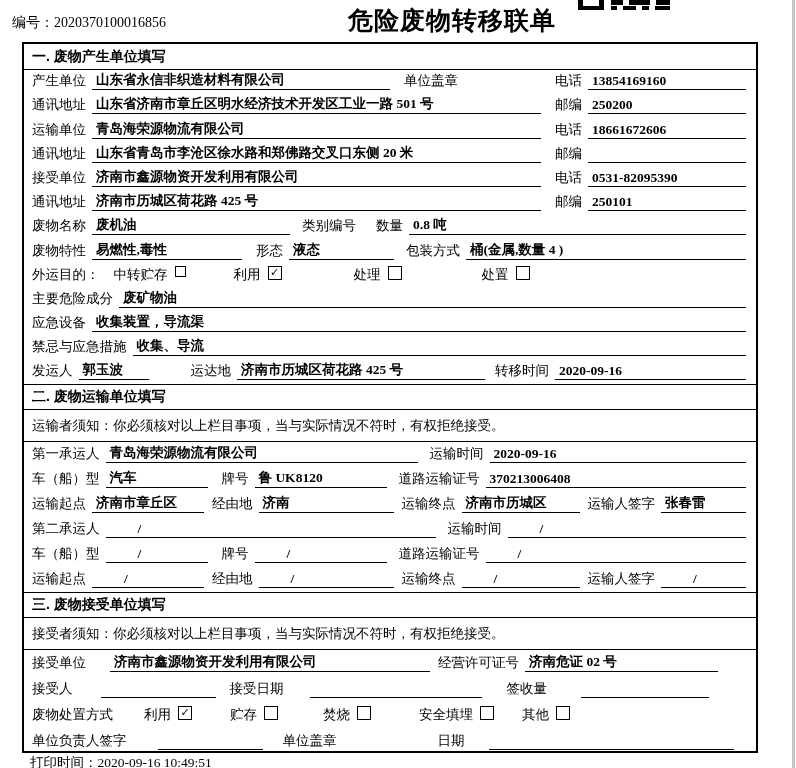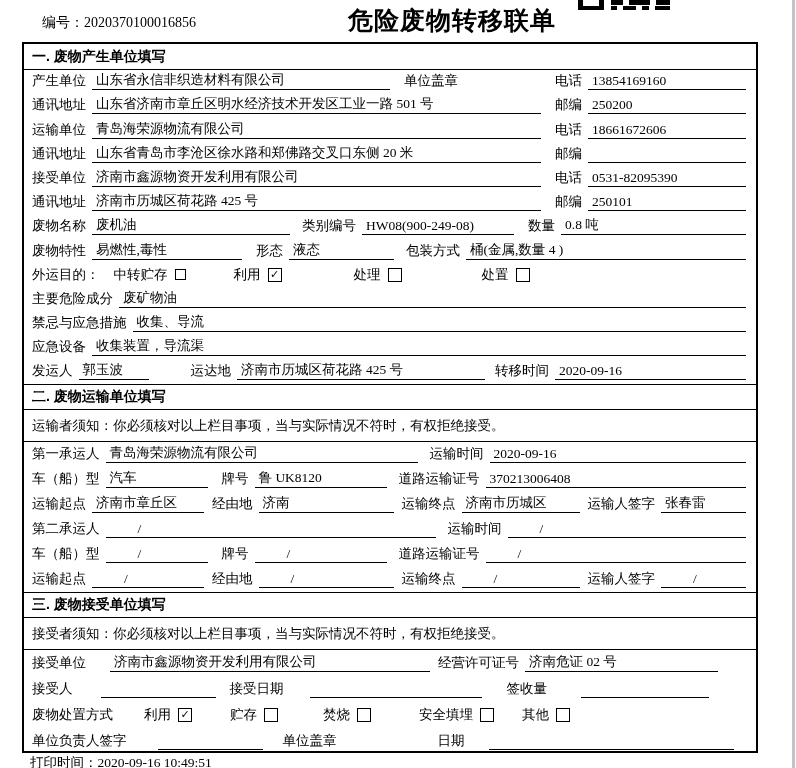--- a/index.html
+++ b/index.html
@@ -4,21 +4,21 @@
 <style>
   html,body{margin:0;padding:0;}
   body{
     width:796px;height:768px;position:relative;overflow:hidden;
     background:#ffffff;color:#000;
     font-family:"Liberation Serif","DejaVu Serif",serif;
     font-size:13.5px;
   }
   .page-edge{position:absolute;right:1px;top:0;width:3px;height:768px;background:#c4c4c4;}
   
-  .serial{position:absolute;left:42px;top:14px;font-size:14px;white-space:nowrap;}
+  .serial{position:absolute;left:12px;top:14px;font-size:14px;white-space:nowrap;}
   .doc-title{
     position:absolute;left:322px;top:4px;width:260px;text-align:center;
     font-family:"Liberation Sans","DejaVu Sans",sans-serif;
     font-weight:bold;font-size:25px;letter-spacing:1px;white-space:nowrap;
   }
   .qr{position:absolute;left:578px;top:0;width:92px;height:10px;}
   .qr div{position:absolute;background:#000;}
   
   .form{
     position:absolute;left:22px;top:42px;width:736px;height:711px;
@@ -42,25 +42,25 @@
     display:flex;align-items:flex-end;
     padding:0 10px 4px 8px;box-sizing:border-box;
     white-space:nowrap;
   }
   .s1row{height:24.2px;flex:0 0 24.2px;}
   .s2row{height:25px;flex:0 0 25px;}
   .s3row{height:26px;flex:0 0 26px;}
   .lbl{margin-right:6px;}
   .u{
     display:inline-block;border-bottom:1px solid #000;
-    padding:0 4px;min-height:15px;box-sizing:border-box;
+    padding:0 4px;min-height:15px;box-sizing:border-box;font-weight:bold;
   }
   .fill{flex:1;}
   .ind{padding-left:32px;}
-  .opt{display:inline-flex;align-items:center;}
+  .opt{display:inline-flex;align-items:flex-start;}
   .box{
     display:inline-block;width:12px;height:12px;border:1px solid #000;
     margin-left:7px;font-size:11px;line-height:12px;text-align:center;
     font-family:"DejaVu Sans",sans-serif;box-sizing:content-box;
   }
   .box.sm{width:9px;height:9px;line-height:9px;font-size:8px;margin-bottom:1px;}
   
   .print-line{position:absolute;left:30px;top:754px;font-size:13.5px;white-space:nowrap;}
 </style>
 </head>
@@ -129,21 +129,20 @@
     <span class="lbl">通讯地址</span>
     <span class="u fill">济南市历城区荷花路 425 号</span>
     <span class="lbl" style="margin-left:14px">邮编</span>
     <span class="u" style="width:158px">250101</span>
   </div>
 
   <div class="row s1row">
     <span class="lbl">废物名称</span>
     <span class="u" style="width:198px">废机油</span>
     <span class="lbl" style="margin-left:12px">类别编号</span>
-    <span class="u" style="width:152px">HW08(900-249-08)</span>
     <span class="lbl" style="margin-left:14px">数量</span>
     <span class="u fill">0.8 吨</span>
   </div>
 
   <div class="row s1row">
     <span class="lbl">废物特性</span>
     <span class="u" style="width:150px">易燃性,毒性</span>
     <span class="lbl" style="margin-left:14px">形态</span>
     <span class="u" style="width:105px">液态</span>
     <span class="lbl" style="margin-left:12px">包装方式</span>
@@ -169,27 +168,27 @@
       <span class="box"></span>
     </span>
   </div>
 
   <div class="row s1row">
     <span class="lbl">主要危险成分</span>
     <span class="u fill">废矿物油</span>
   </div>
 
   <div class="row s1row">
+    <span class="lbl">应急设备</span>
+    <span class="u fill">收集装置，导流渠</span>
+  </div>
+
+  <div class="row s1row">
     <span class="lbl">禁忌与应急措施</span>
     <span class="u fill">收集、导流</span>
-  </div>
-
-  <div class="row s1row">
-    <span class="lbl">应急设备</span>
-    <span class="u fill">收集装置，导流渠</span>
   </div>
 
   <div class="row s1row">
     <span class="lbl">发运人</span>
     <span class="u" style="width:70px">郭玉波</span>
     <span class="lbl" style="margin-left:42px">运达地</span>
     <span class="u" style="width:248px">济南市历城区荷花路 425 号</span>
     <span class="lbl" style="margin-left:10px">转移时间</span>
     <span class="u fill">2020-09-16</span>
   </div>

